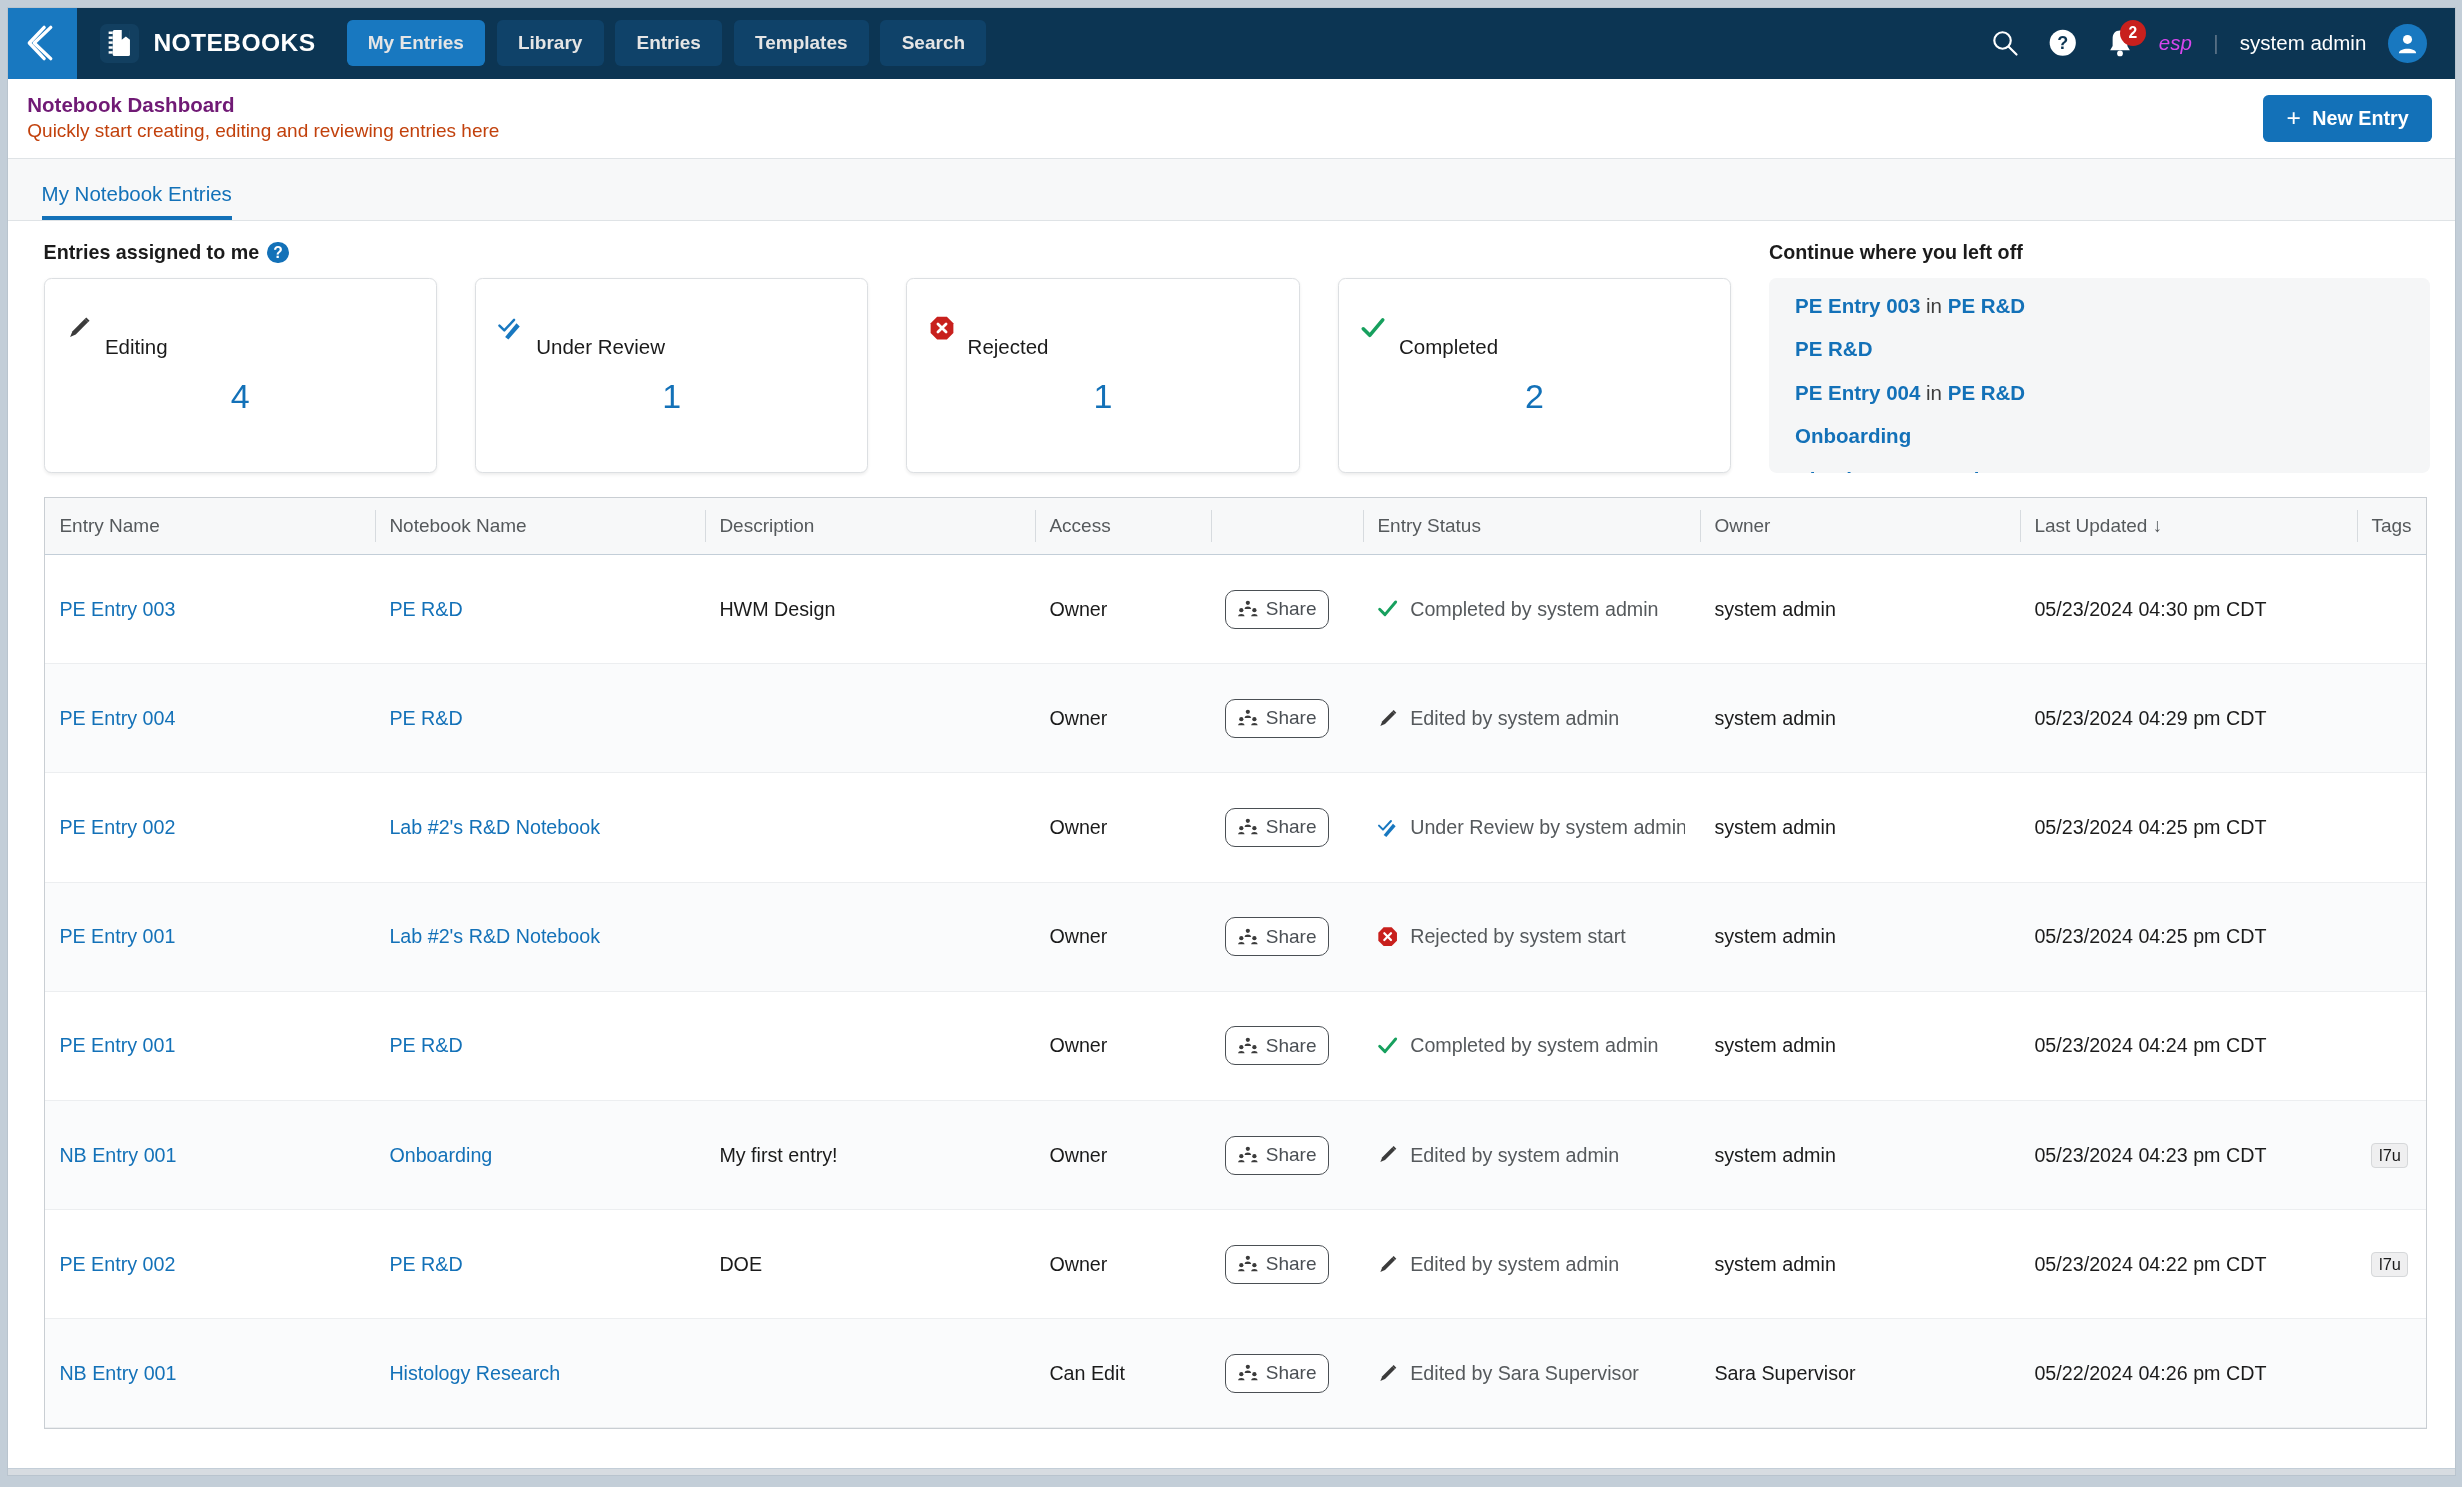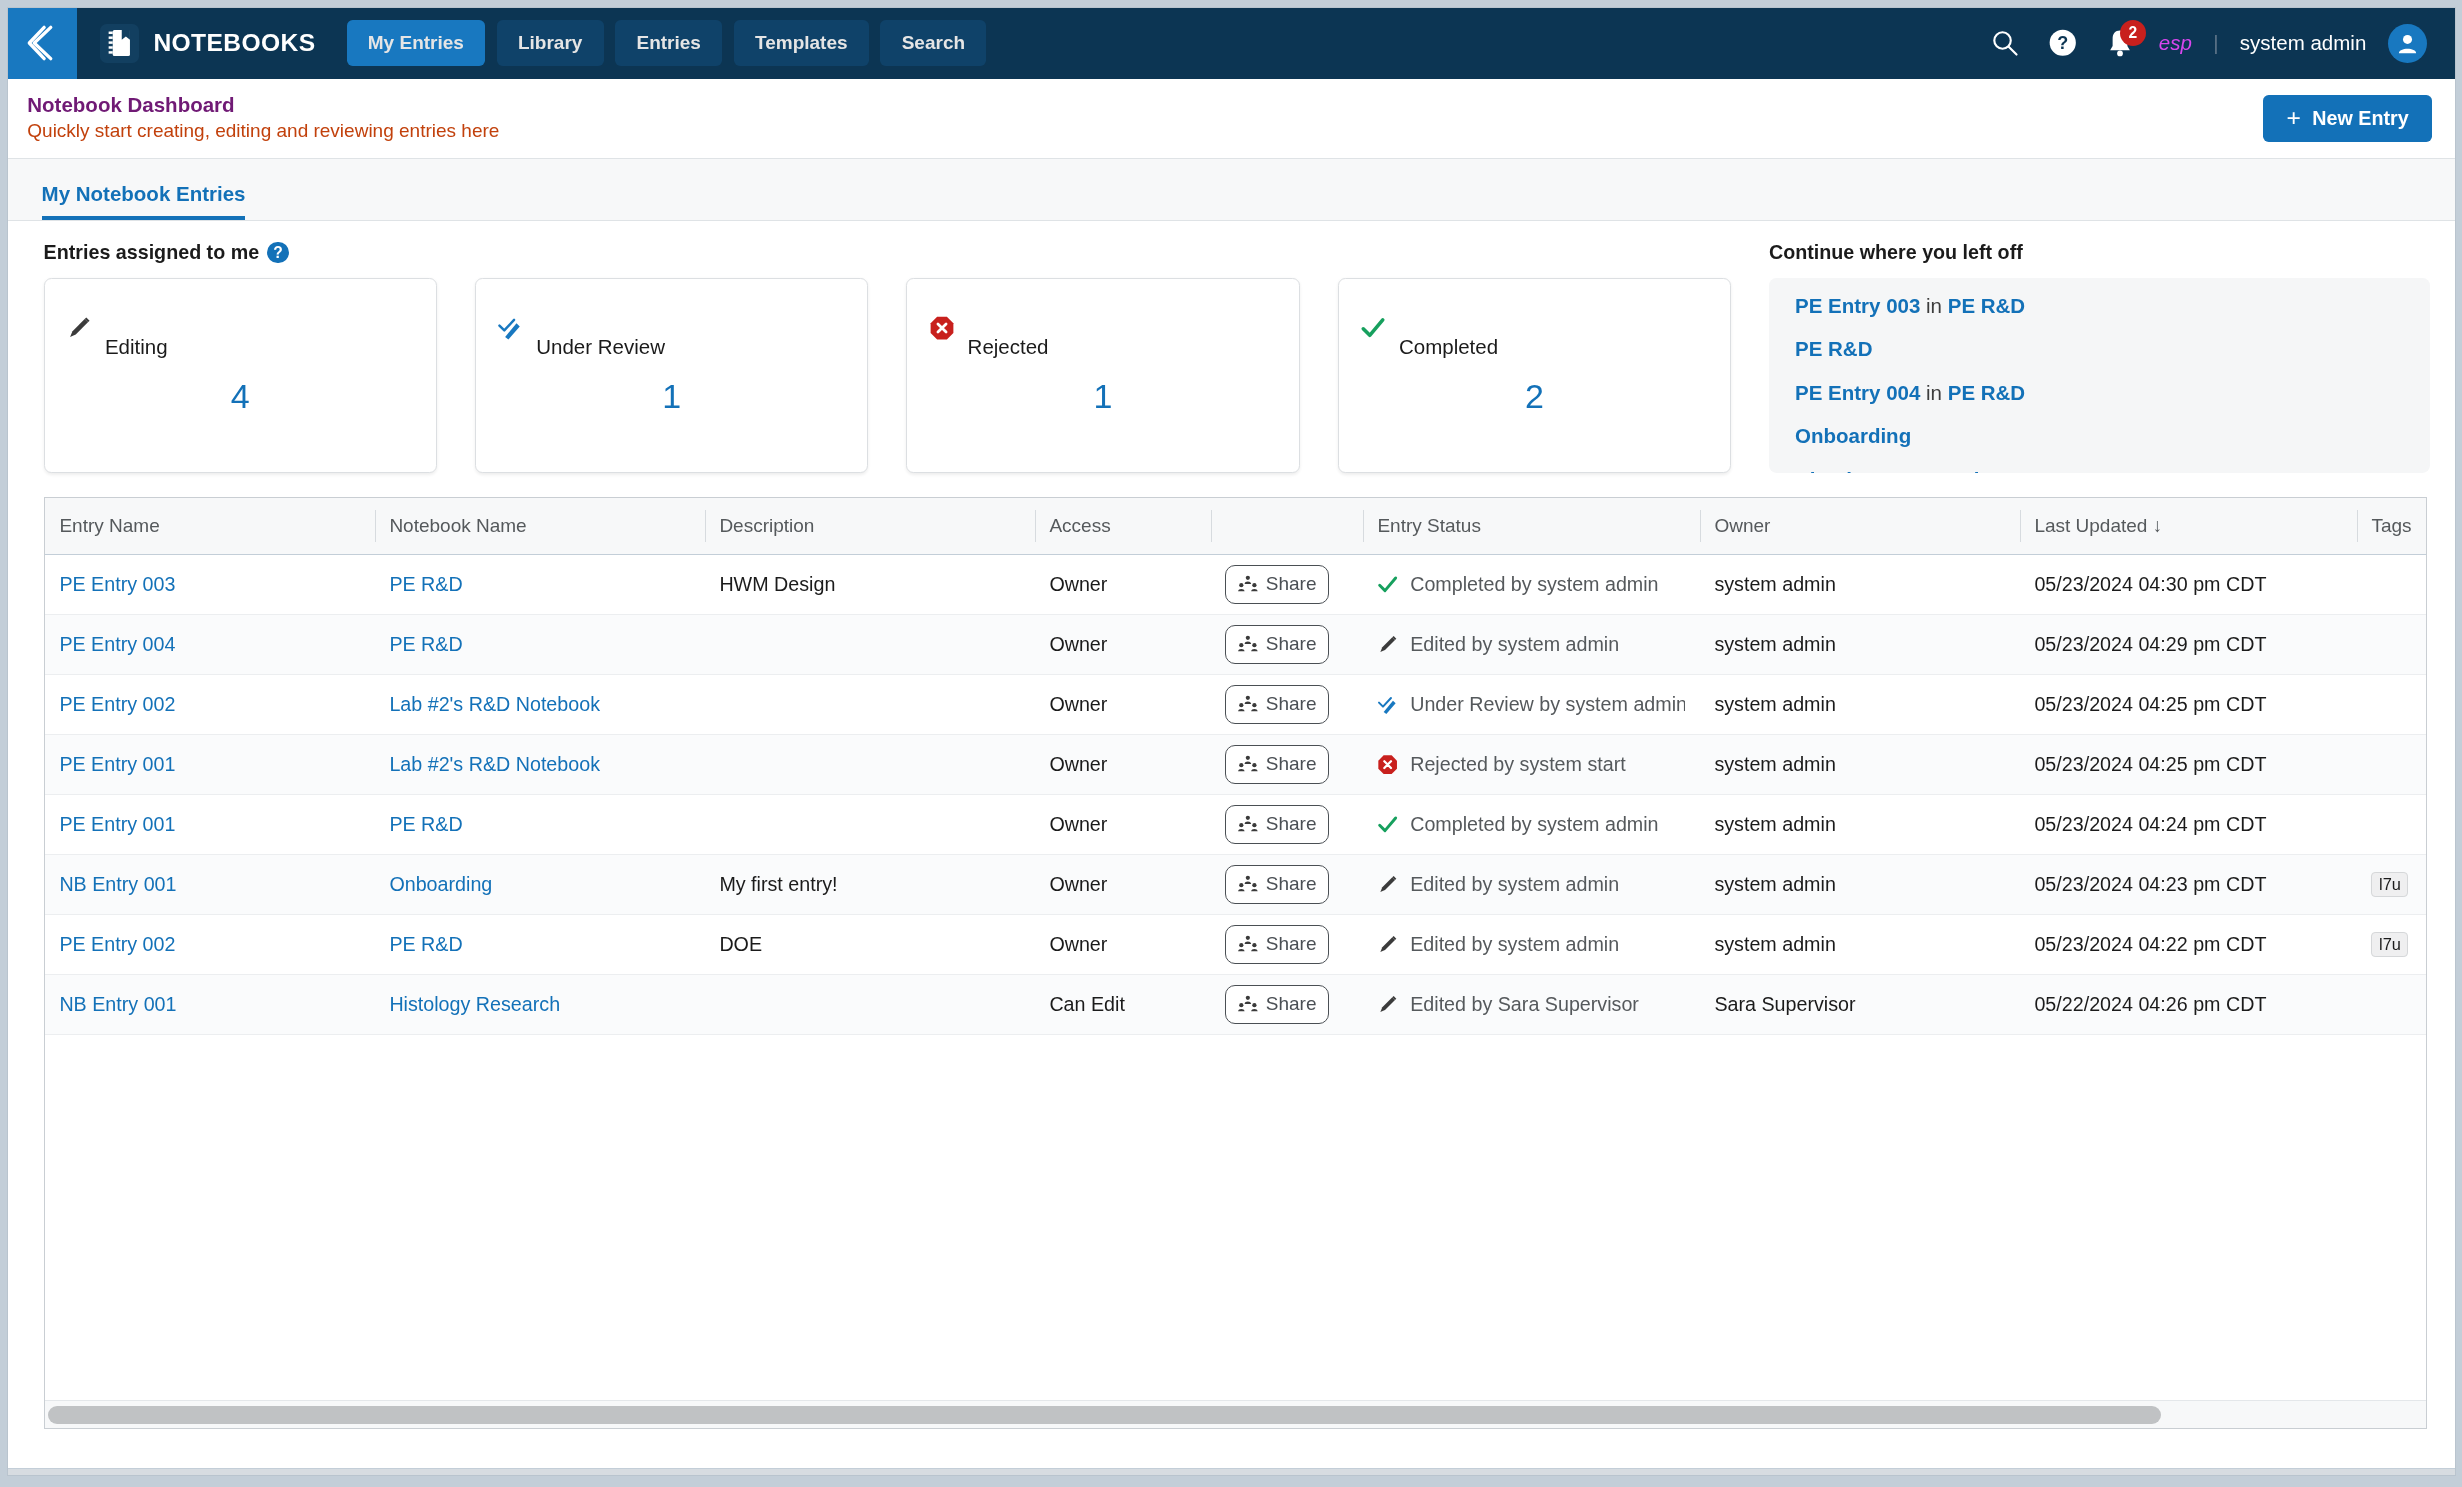--- a/index.html
+++ b/index.html
@@ -168,21 +168,21 @@
     height: 62px;
     background: #f7f8f9;
     border-bottom: 0.8px solid #dfe3e6;
     display: flex;
     align-items: flex-end;
     padding-left: 34px;
     flex: 0 0 62px;
   }
   .subtab {
     font-size: 20.5px;
-    font-weight: bold;
+    font-weight: normal;
     color: #1371b8;
     padding-bottom: 9.8px;
     border-bottom: 4.1px solid #1371b8;
     cursor: pointer;
   }
 
   
   .body {
     flex: 1;
     background: #ffffff;
@@ -264,21 +264,20 @@
     font-weight: normal;
   }
 
   
   .table-wrap {
     margin: 24.6px 28px 0 36px;
     border: 0.8px solid #c9ced3;
     background: #ffffff;
     height: 932px;
     display: flex;
-    flex-direction: column;
     overflow: hidden;
   }
   table { border-collapse: collapse; width: 100%; table-layout: fixed; }
   thead th {
     background: #f7f8f9;
     border-bottom: 1.6px solid #c3ced8;
     text-align: left;
     font-size: 19px;
     font-weight: normal;
     color: #55595c;

